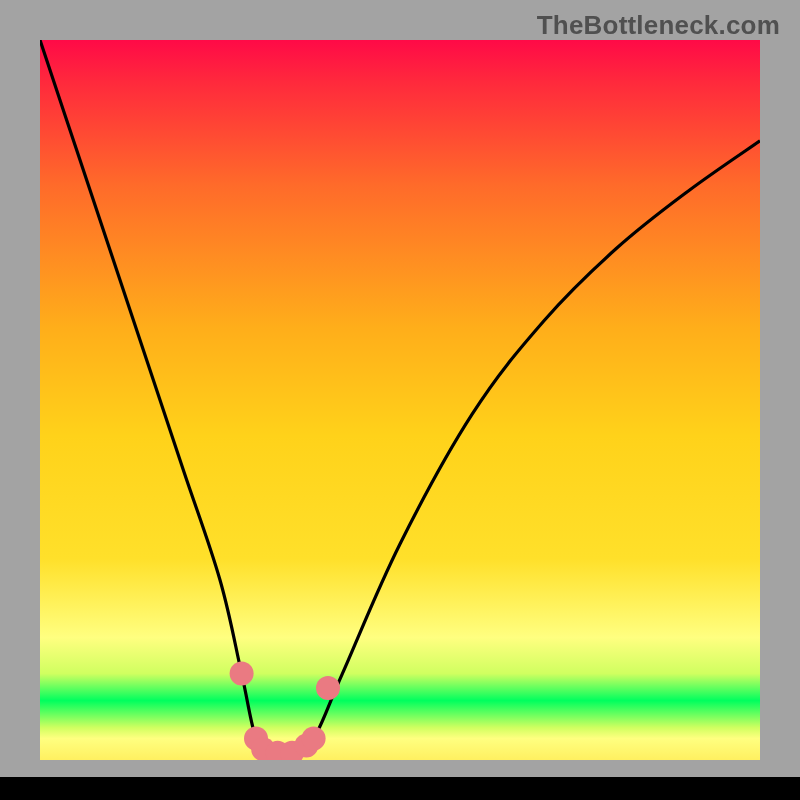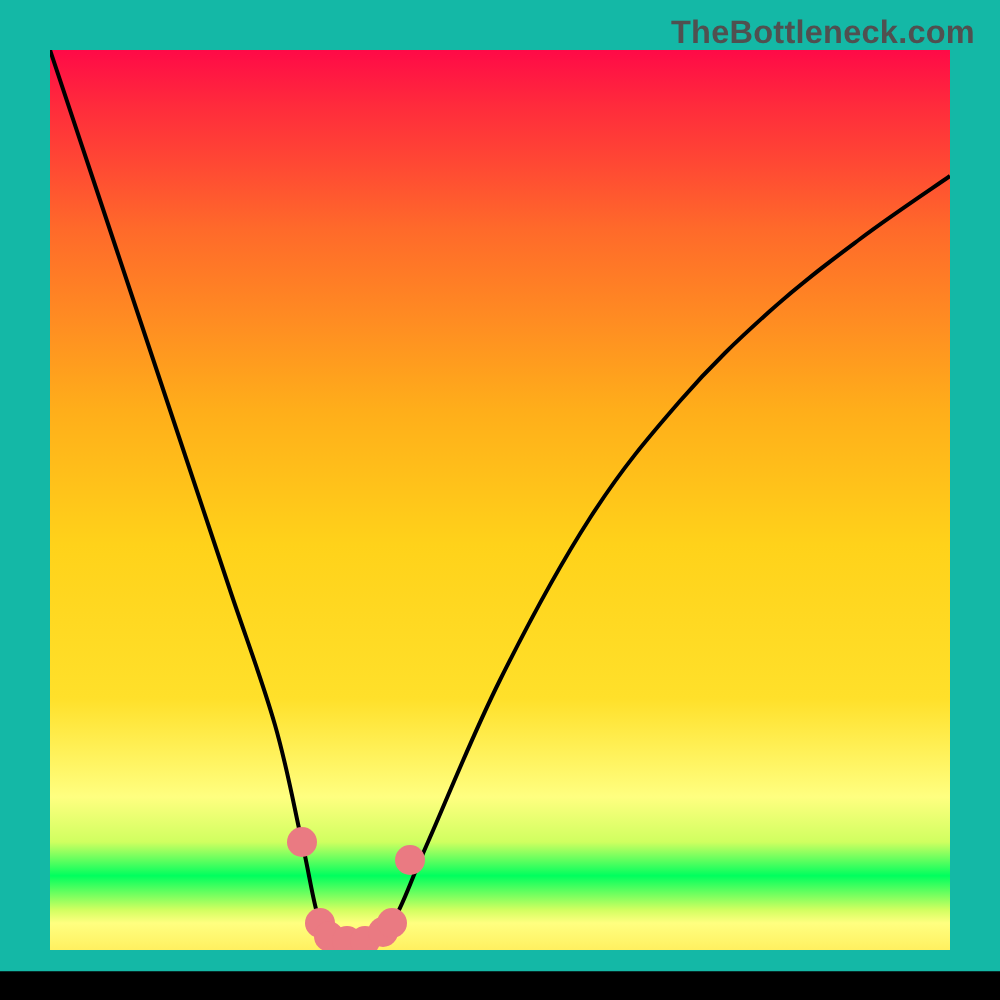--- a/index.html
+++ b/index.html
@@ -8,21 +8,21 @@
     width: 800px;
     height: 800px;
     overflow: hidden;
     background: #000;
     font-family: Arial, Helvetica, sans-serif;
   }
   #stage {
     position: relative;
     width: 800px;
     height: 777px;
-    background: #14b8a6;
+    background: #a3a3a3;
   }
   #plot-area {
     position: absolute;
     left: 40px;
     top: 40px;
     width: 720px;
     height: 720px;
     overflow: hidden;
   }
   #gradient-bg {

